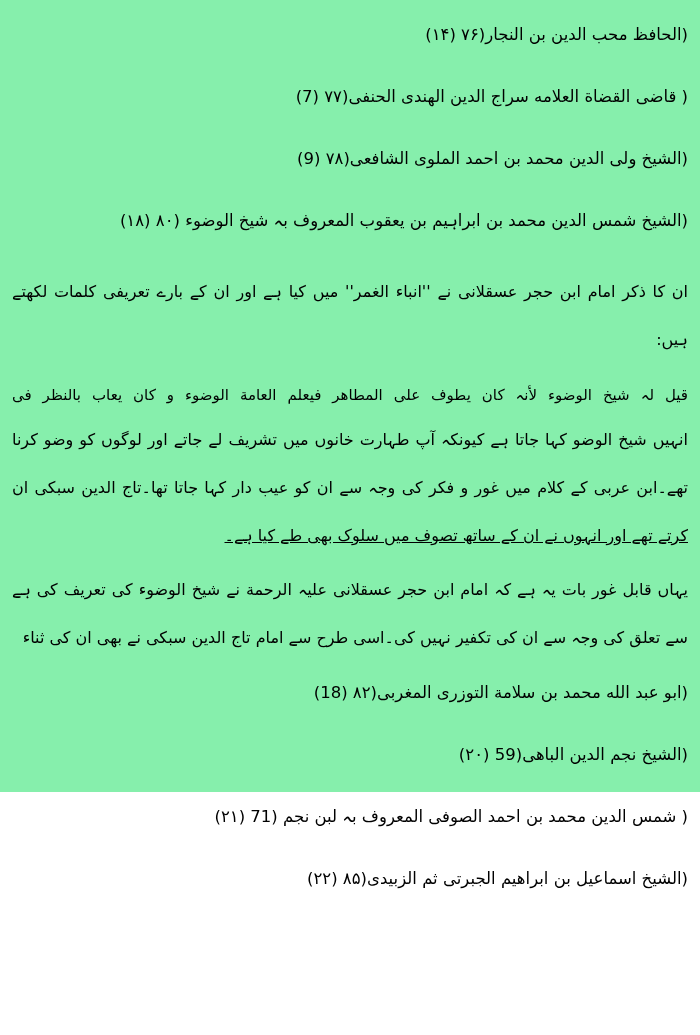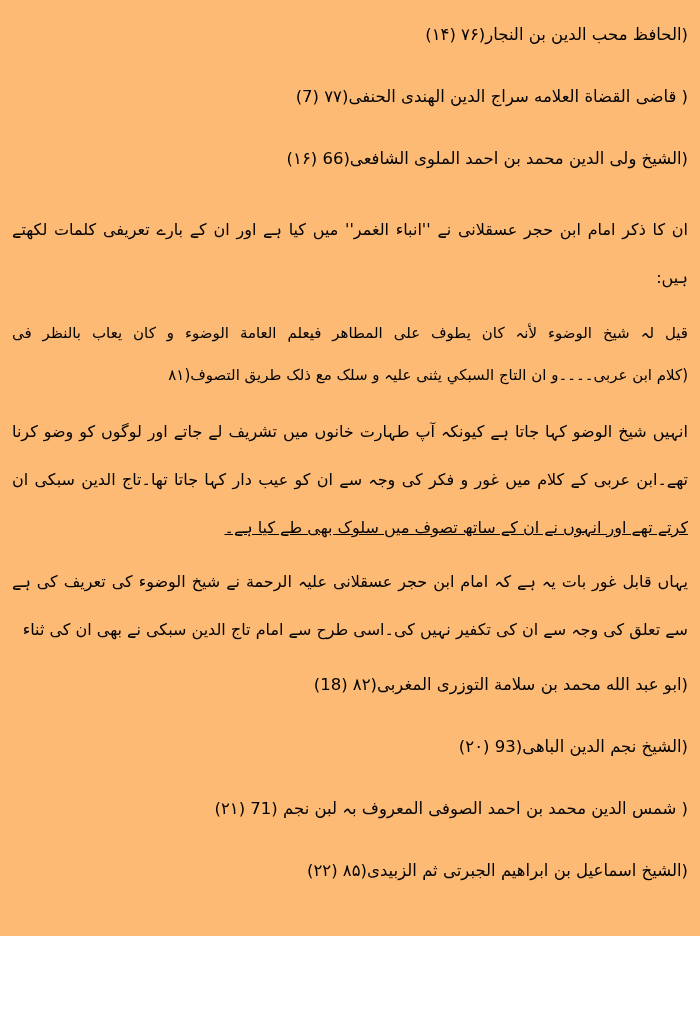--- a/index.html
+++ b/index.html
@@ -12,23 +12,23 @@
     width: 700px;
     height: 1035px;
     overflow: hidden;
     color: #000000;
     font-family: "DejaVu Sans", sans-serif;
   }
   .page {
     direction: rtl;
     box-sizing: border-box;
     width: 700px;
-    height: 936px;
+    height: 792px;
     padding: 20px 12px 0 12px;
-    background: #fdba74;
+    background: #86efac;
   }
   
   .entry {
     font-size: 16.5px;
     line-height: 30px;
     height: 30px;
     margin-bottom: 32px;
     text-align: right;
     white-space: nowrap;
     overflow: hidden;
@@ -59,33 +59,33 @@
   .gap-after-para2 { margin-bottom: 6px; text-decoration: underline; }
   .gap-after-para3 { margin-bottom: 16px; }
 </style>
 </head>
 <body>
 
 <div class="page">
 
   <div class="entry">(الحافظ محب الدین بن النجار(۷۶ (۱۴)</div>
   <div class="entry">( قاضی القضاة العلامه سراج الدین الهندی الحنفی(۷۷ (7)</div>
-  <div class="entry">(الشیخ ولی الدین محمد بن احمد الملوی الشافعی(66 (۱۶)</div>
+  <div class="entry">(الشیخ ولی الدین محمد بن احمد الملوی الشافعی(۷۸ (9)</div>
+  <div class="entry">(الشیخ شمس الدین محمد بن ابراہیم بن یعقوب المعروف بہ شیخ الوضوء (۸۰ (۱۸)</div>
 
   <div class="u-line fill">ان کا ذکر امام ابن حجر عسقلانی نے ''انباء الغمر'' میں کیا ہے اور ان کے بارے تعریفی کلمات لکھتے ہوئے آپ کہتے</div>
   <div class="u-line last gap-after-para1">ہیں:</div>
 
   <div class="a-line fill">قيل لہ شيخ الوضوء لأنہ كان يطوف على المطاهر فيعلم العامة الوضوء و كان يعاب بالنظر فى</div>
-  <div class="a-line last gap-after-arabic">(كلام ابن عربى۔۔۔۔و ان التاج السبكي يثنى عليہ و سلک مع ذلک طريق التصوف(۸۱</div>
 
   <div class="u-line fill">انہیں شیخ الوضو کہا جاتا ہے کیونکہ آپ طہارت خانوں میں تشریف لے جاتے اور لوگوں کو وضو کرنا سکھاتے</div>
   <div class="u-line fill">تھے۔ابن عربی کے کلام میں غور و فکر کی وجہ سے ان کو عیب دار کہا جاتا تھا۔تاج الدین سبکی ان کی تعریف</div>
   <div class="u-line last gap-after-para2">کرتے تھے اور انہوں نے ان کے ساتھ تصوف میں سلوک بھی طے کیا ہے۔</div>
 
   <div class="u-line fill">یہاں قابل غور بات یہ ہے کہ امام ابن حجر عسقلانی علیہ الرحمة نے شیخ الوضوء کی تعریف کی ہے اور ابن عربی</div>
   <div class="u-line last gap-after-para3">سے تعلق کی وجہ سے ان کی تکفیر نہیں کی۔اسی طرح سے امام تاج الدین سبکی نے بھی ان کی ثناء کی ہے۔</div>
 
   <div class="entry">(ابو عبد الله محمد بن سلامة التوزری المغربی(۸۲ (18)</div>
-  <div class="entry">(الشیخ نجم الدین الباھی(93 (۲۰)</div>
+  <div class="entry">(الشیخ نجم الدین الباھی(59 (۲۰)</div>
   <div class="entry">( شمس الدین محمد بن احمد الصوفی المعروف بہ لبن نجم (71 (۲۱)</div>
   <div class="entry">(الشیخ اسماعیل بن ابراھیم الجبرتی ثم الزبیدی(۸۵ (۲۲)</div>
 
 </div>
 
 </body></html>

